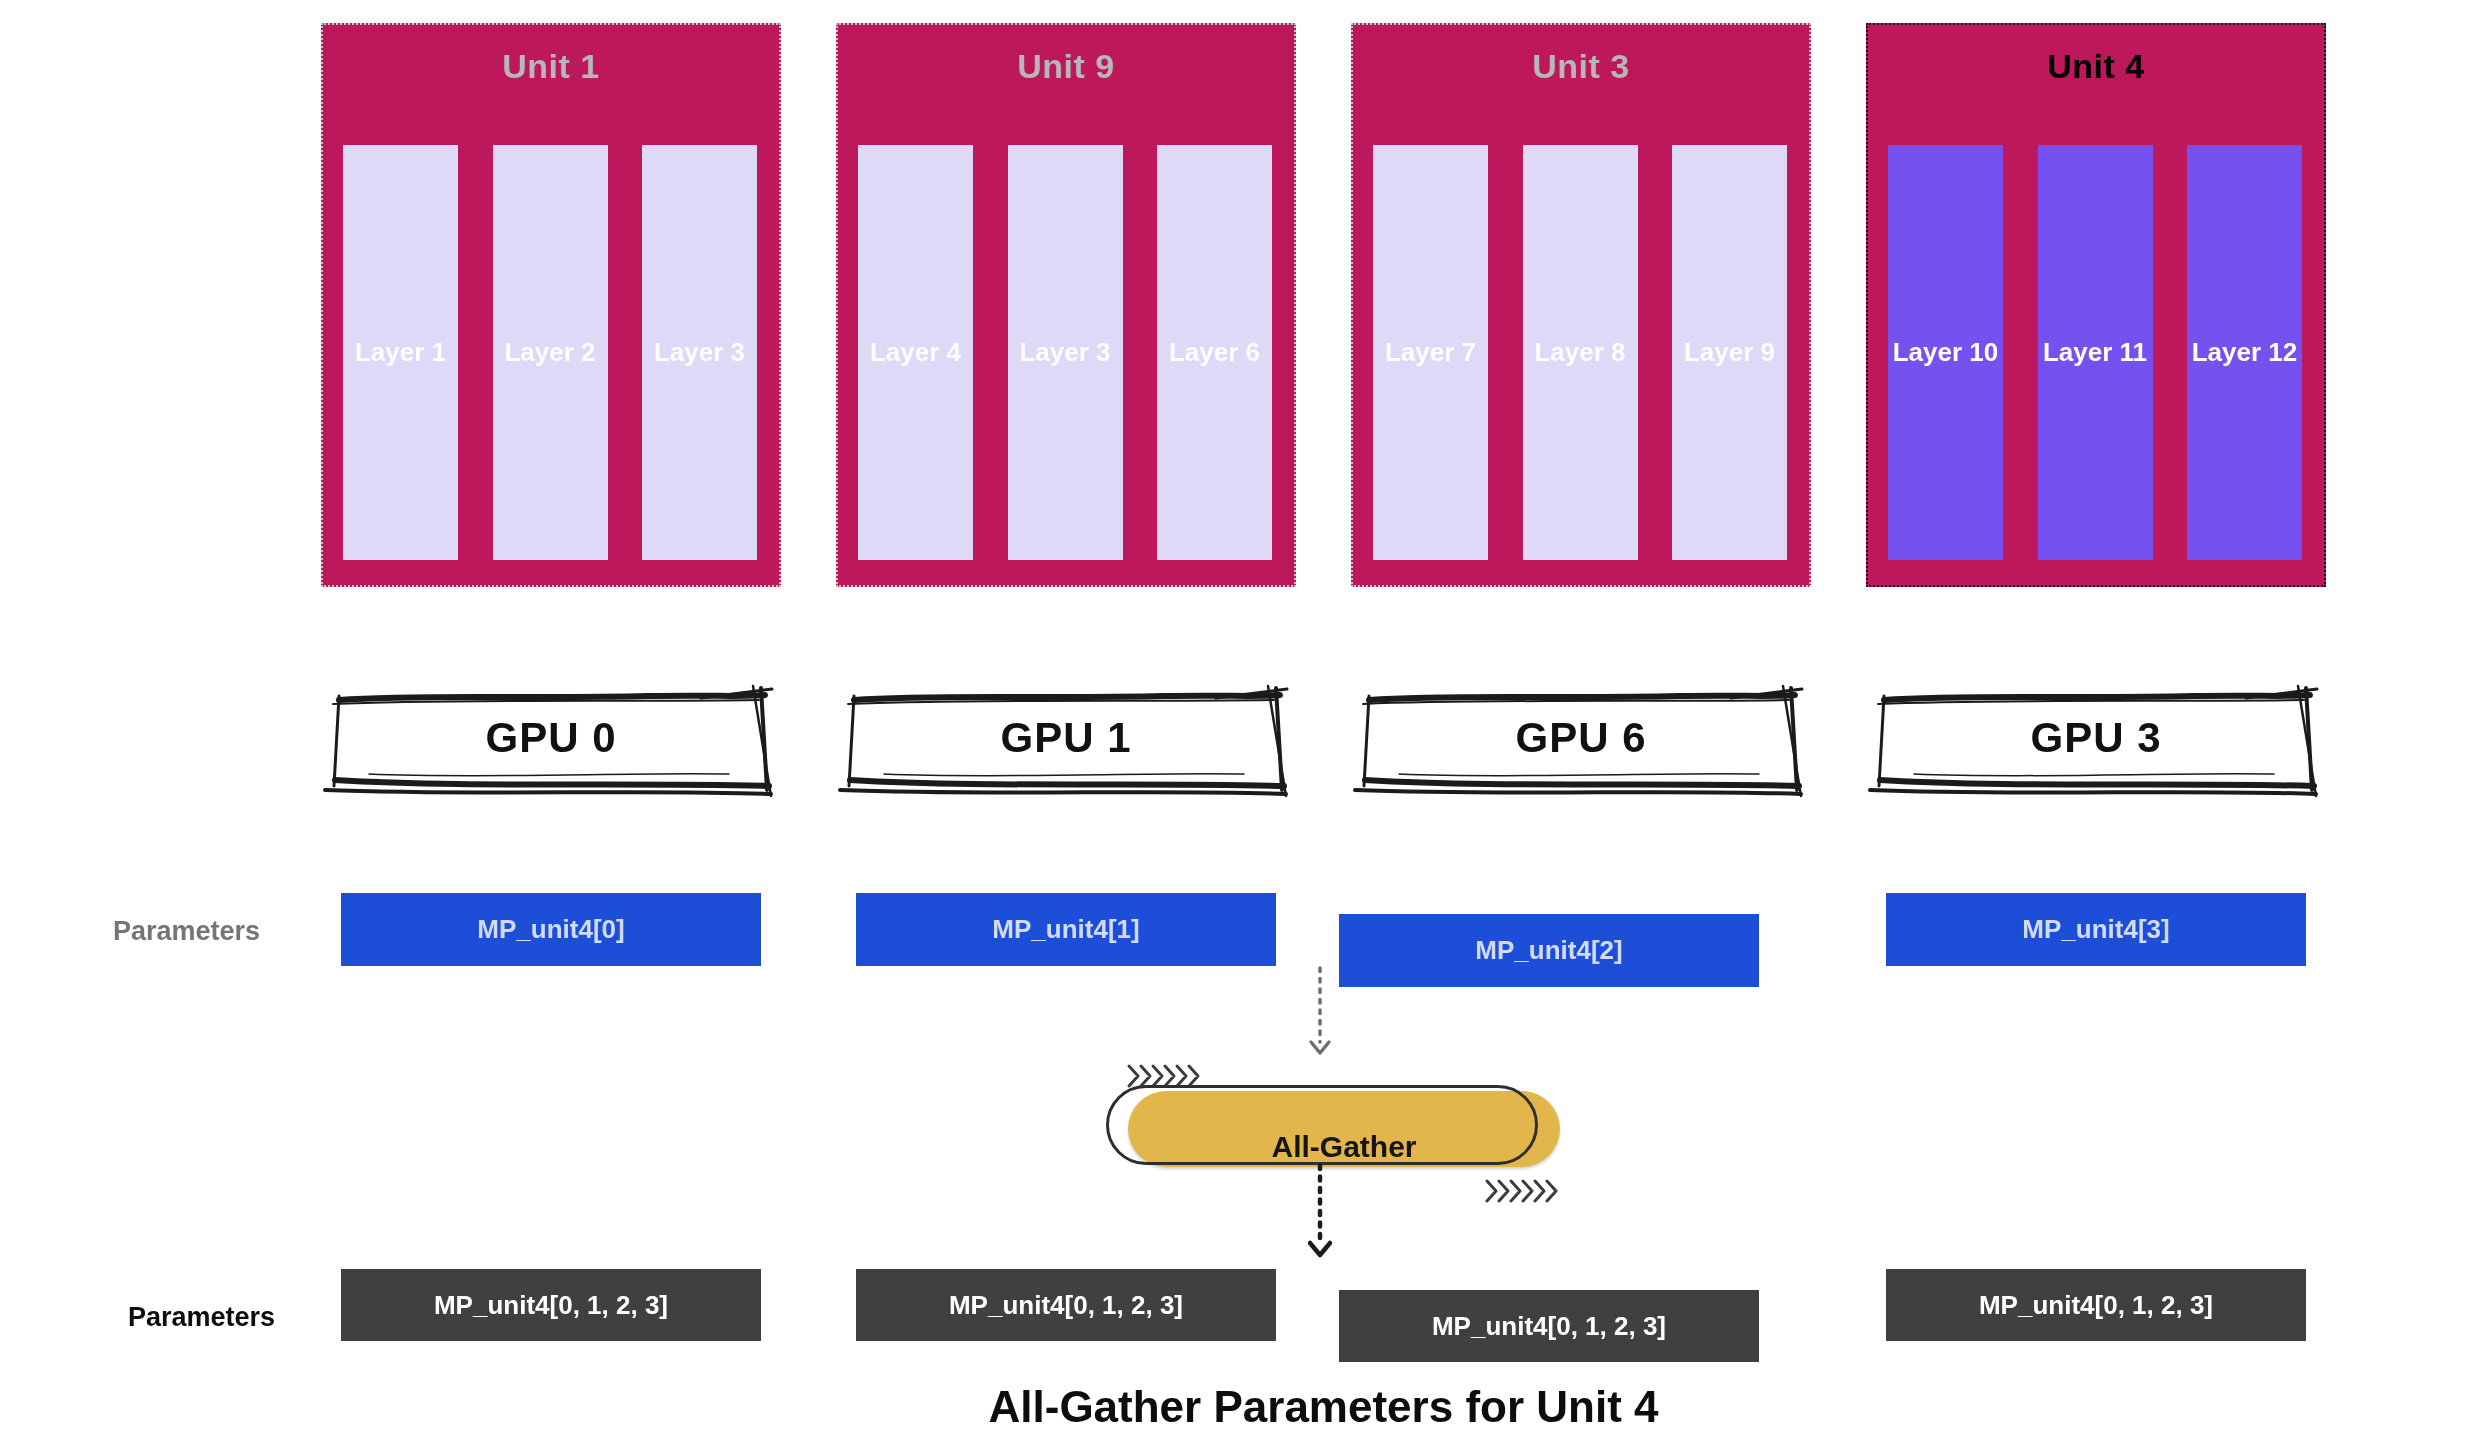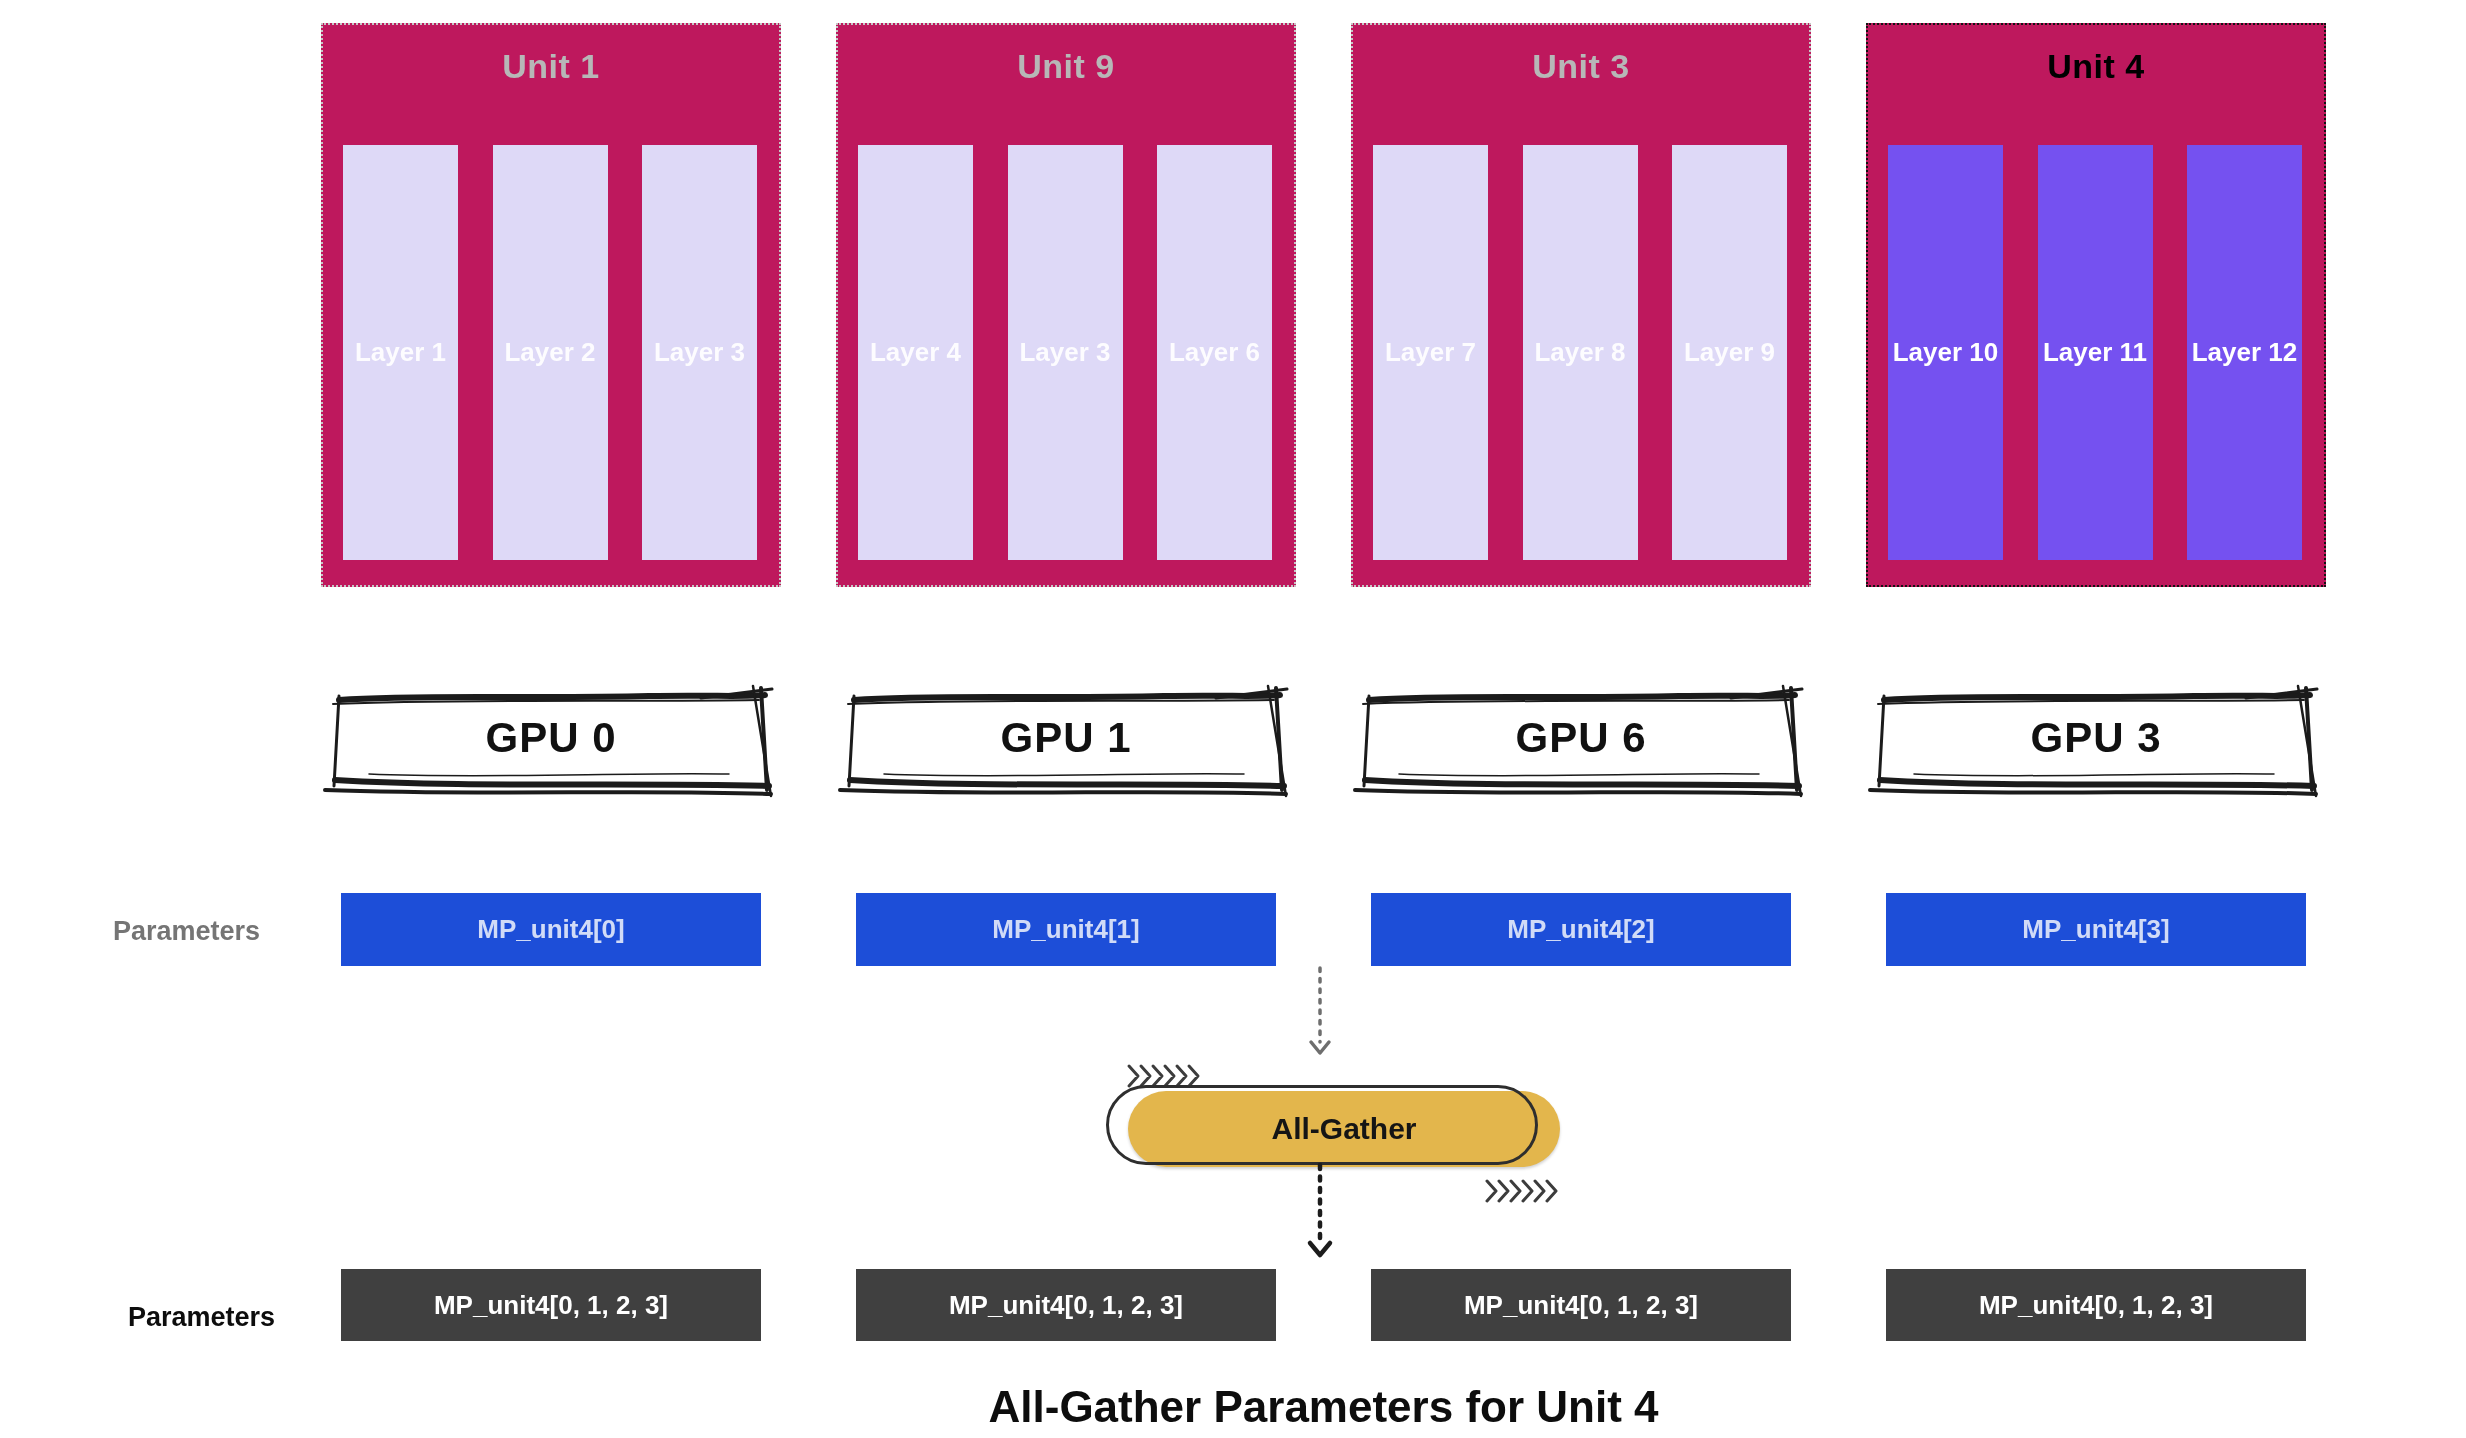--- a/index.html
+++ b/index.html
@@ -1,21 +1,21 @@
 <!DOCTYPE html>
 <html><head>
 <meta charset="utf-8">
 <style>
   html,body{margin:0;padding:0;background:#ffffff;}
   .canvas{position:relative;width:2466px;height:1438px;background:#ffffff;overflow:hidden;
           font-family:"Liberation Sans", sans-serif;}
 
   
   .x0{left:321px;} .x1{left:836px;} .x2{left:1351px;} .x3{left:1866px;}
-  .bx0{left:341px;} .bx1{left:856px;} .bx2{left:1371px;} .bx3{left:1886px;}
+  .bx0{left:341px;} .bx1{left:856px;} .bx2{left:1339px;margin-top:21px;} .bx3{left:1886px;}
 
   
   .unit{position:absolute;top:23px;width:460px;height:564px;border:2px dotted #c6c6c6;
         box-sizing:border-box;background:#be185d;}
   .unit--active{border:2px dotted #141414;}
   .unit-title{position:absolute;top:22px;left:0;width:100%;text-align:center;
               font-size:34px;font-weight:bold;color:#b7b7b7;letter-spacing:.5px;}
   .unit--active .unit-title{color:#000000;}
   .layers{position:absolute;top:120px;left:20px;right:22px;height:415px;
           display:flex;justify-content:space-between;gap:10px;}
@@ -46,21 +46,21 @@
   .arrow{position:absolute;overflow:visible;}
   .arrow--top{left:1306px;top:966px;}
   .arrow--bottom{left:1305px;top:1163px;}
 
   
   .allgather{position:absolute;left:1106px;top:1085px;width:458px;height:86px;}
   .allgather-fill{position:absolute;left:22px;top:6px;width:432px;height:76px;border-radius:40px;
                   background:#e3b64c;box-shadow:0 2px 3px rgba(0,0,0,0.18);}
   .allgather-outline{position:absolute;left:0;top:0;width:432px;height:80px;border-radius:42px;
                      border:3px solid #2e2e2e;box-sizing:border-box;}
-  .allgather-label{position:absolute;left:22px;top:6px;width:432px;height:76px;display:flex;
+  .allgather-label{position:absolute;left:22px;top:24px;width:432px;height:76px;display:flex;
                    align-items:center;justify-content:center;font-size:30px;font-weight:bold;
                    color:#151515;}
   .chevrons{position:absolute;overflow:visible;}
   .chevrons--tl{left:1126px;top:1063px;}
   .chevrons--br{left:1484px;top:1178px;}
 
   
   .caption{position:absolute;left:321px;top:1382px;width:2005px;text-align:center;
            font-size:44px;font-weight:bold;color:#0d0d0d;}
 </style>

